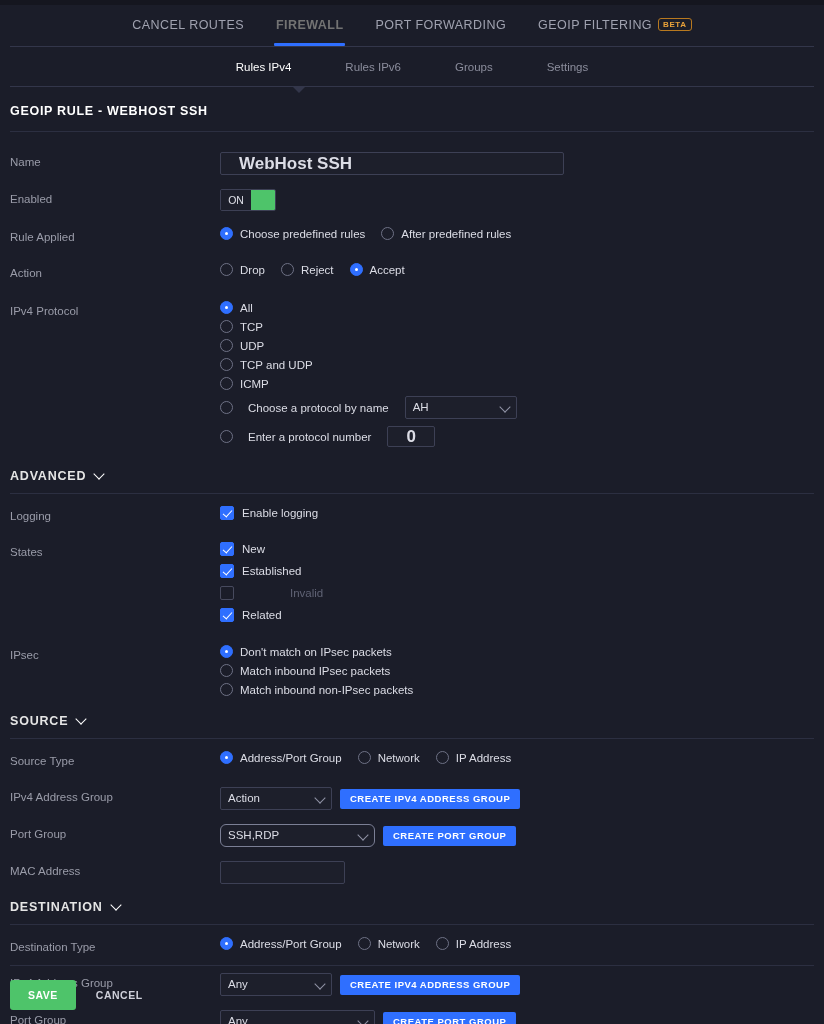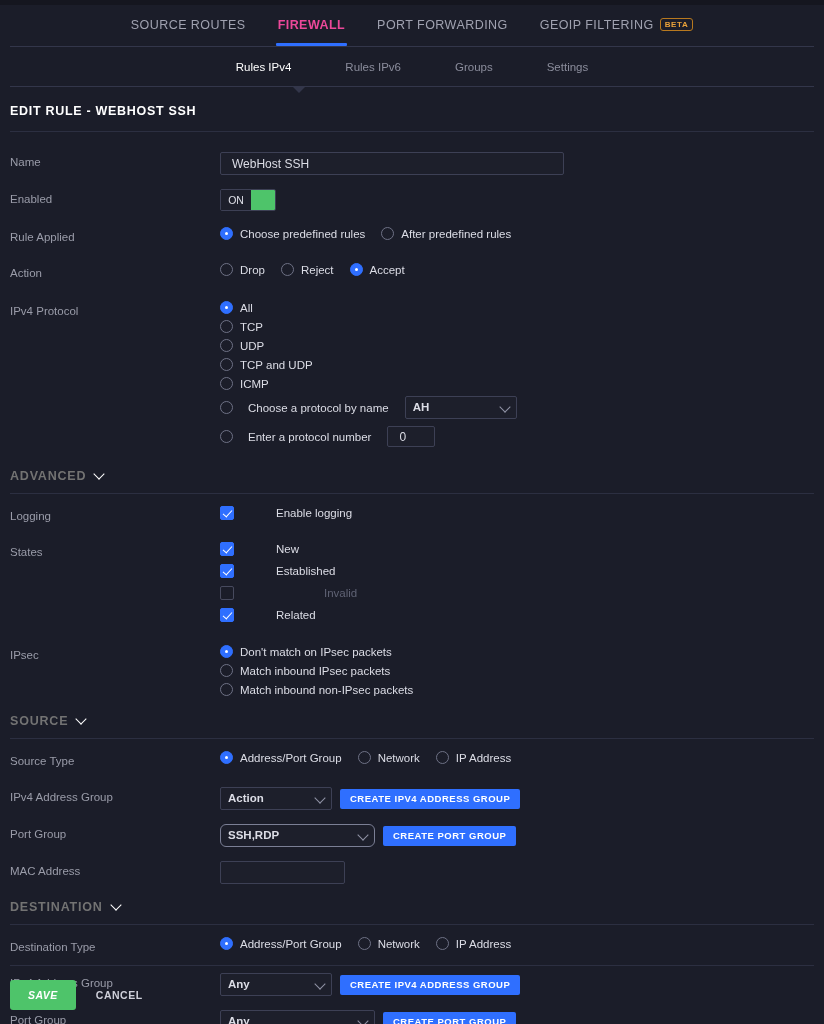--- a/index.html
+++ b/index.html
@@ -23,21 +23,21 @@
     position: relative;
   }
   .pnav-item {
     font-size: 12.5px; letter-spacing: .45px;
     color: #a0a2b0;
     padding: 10px 2px 11px 2px;
     position: relative;
     cursor: pointer;
     white-space: nowrap;
   }
-  .pnav-item.active { color: #ec4899; font-weight: bold; }
+  .pnav-item.active { color: #737373; font-weight: bold; }
   .pnav-item.active::after {
     content: ""; position: absolute; left: 0; right: 0; bottom: -3px;
     height: 3px; background: #2f6fff; border-radius: 1px;
   }
   .beta-badge {
     display: inline-block;
     margin-left: 6px;
     font-size: 8px; font-weight: bold; letter-spacing: .6px;
     color: #e8a13a;
     border: 1px solid #b8791f;
@@ -89,25 +89,26 @@
   .sp-14 { height: 14px; }
   .sp-16 { height: 16px; }
   .sp-18 { height: 18px; }
 
   
   .text-input {
     background: #1d1f2b;
     border: 1px solid #3d4055;
     color: #dcdde6;
     font-family: "Liberation Sans", sans-serif;
-    font-size: 12px;
+    font-size: 17px;
     height: 23px;
-    padding: 0 11px;
+    padding: 0 18px;
     border-radius: 2px;
     outline: none;
+    font-weight: bold;
   }
   .name-input { width: 344px; }
   .mac-input { width: 125px; }
   .num-input { width: 48px; height: 21px; }
 
   
   .toggle {
     display: inline-flex; align-items: stretch;
     height: 22px; width: 56px;
     border: 1px solid #3d4055;
@@ -139,21 +140,21 @@
   .radio.on::after {
     content: ""; position: absolute;
     left: 4px; top: 4px; width: 3px; height: 3px;
     border-radius: 50%; background: #ffffff;
   }
   .radio-text { font-size: 11.5px; color: #dcdde6; white-space: nowrap; }
 
   .radio-stack .radio-opt { display: flex; margin: 0 0 6px 0; }
 
   
-  .cb-opt { display: flex; align-items: center; margin-bottom: 8px; cursor: pointer; gap: 34px; }
+  .cb-opt { display: flex; align-items: center; margin-bottom: 8px; cursor: pointer; }
   .cb {
     width: 14px; height: 14px; border-radius: 2px;
     border: 1px solid #6e7185; background: transparent;
     flex: 0 0 14px; margin-right: 8px; position: relative;
   }
   .cb.on { background: #2f6fff; border-color: #2f6fff; }
   .cb.on::after {
     content: ""; position: absolute;
     left: 4px; top: 1px; width: 4px; height: 8px;
     border: solid #ffffff; border-width: 0 1.6px 1.6px 0;
@@ -169,21 +170,21 @@
     height: 23px;
     background: #1d1f2b;
     border: 1px solid #3d4055;
     border-radius: 2px;
     cursor: pointer;
   }
   .select.focused { border-color: #7b7f95; border-radius: 6px; }
   .select .sel-val {
     font-size: 11.5px; color: #dcdde6;
     line-height: 21px; padding: 0 26px 0 7px;
-    white-space: nowrap; overflow: hidden; font-weight: bold;
+    white-space: nowrap; overflow: hidden;
   }
   .chev {
     position: absolute; right: 7px; top: 8px;
     width: 8px; height: 8px;
     border: solid #9093a6; border-width: 0 1.4px 1.4px 0;
     transform: rotate(45deg);
     margin-top: -2px;
   }
   .sel-w112 { width: 112px; }
   .sel-w155 { width: 155px; }
@@ -199,21 +200,21 @@
     padding: 0 10px;
     cursor: pointer;
     vertical-align: 4px;
     font-family: "Liberation Sans", sans-serif;
   }
 
   
   .section-head {
     padding: 0 10px;
     font-size: 12.5px; font-weight: bold; letter-spacing: .8px;
-    color: #737373;
+    color: #e5e5e5;
     display: flex; align-items: center;
     cursor: pointer;
   }
   .sec-chev {
     display: inline-block;
     width: 8px; height: 8px;
     border: solid #ffffff; border-width: 0 1.8px 1.8px 0;
     transform: rotate(45deg);
     margin-left: 9px; margin-top: -5px;
   }
@@ -221,42 +222,41 @@
   
   .footer { position: absolute; left: 0; right: 0; bottom: 0; }
   .footer-inner { display: flex; align-items: center; padding: 14px 10px 0 10px; gap: 20px; }
   .btn-save {
     background: #4ec46a; color: #ffffff;
     font-size: 10.5px; font-weight: bold; letter-spacing: .5px;
     border: none; border-radius: 3px;
     height: 30px; padding: 0 18px;
     cursor: pointer;
     font-family: "Liberation Sans", sans-serif;
-    font-style: italic;
   }
   .btn-cancel {
     background: transparent; border: none;
     color: #cfd0da;
     font-size: 10.5px; font-weight: bold; letter-spacing: .5px;
     cursor: pointer;
     font-family: "Liberation Sans", sans-serif;
   }
   .inline { display: flex; align-items: center; }
   .gap8 { gap: 8px; }
 </style>
 </head>
 <body>
 
 <div class="page">
 
   <div class="topstrip"></div>
 
   <div class="primary-nav">
     <div class="pnav-item">
-      <span>SOURCE ROUTES</span>
+      <span>CANCEL ROUTES</span>
     </div>
     <div class="pnav-item active">
       <span>FIREWALL</span>
     </div>
     <div class="pnav-item">
       <span>PORT FORWARDING</span>
     </div>
     <div class="pnav-item">
       <span>GEOIP FILTERING</span><span class="beta-badge">BETA</span>
     </div>
@@ -267,21 +267,21 @@
     <div class="secondary-nav">
       <div class="snav-item active">Rules IPv4</div>
       <div class="snav-item">Rules IPv6</div>
       <div class="snav-item">Groups</div>
       <div class="snav-item">Settings</div>
     </div>
     <div class="nav-sep"></div>
     <div class="caret-marker"></div>
   </div>
 
-  <div class="page-title">EDIT RULE - WEBHOST SSH</div>
+  <div class="page-title">GEOIP RULE - WEBHOST SSH</div>
   <div class="hr"></div>
 
   <div class="form-area">
 
     <div class="sp-12"></div>
 
     <div class="row">
       <div class="row-label">Name</div>
       <div class="row-field">
         <input class="text-input name-input" type="text" value="WebHost SSH" style="">

